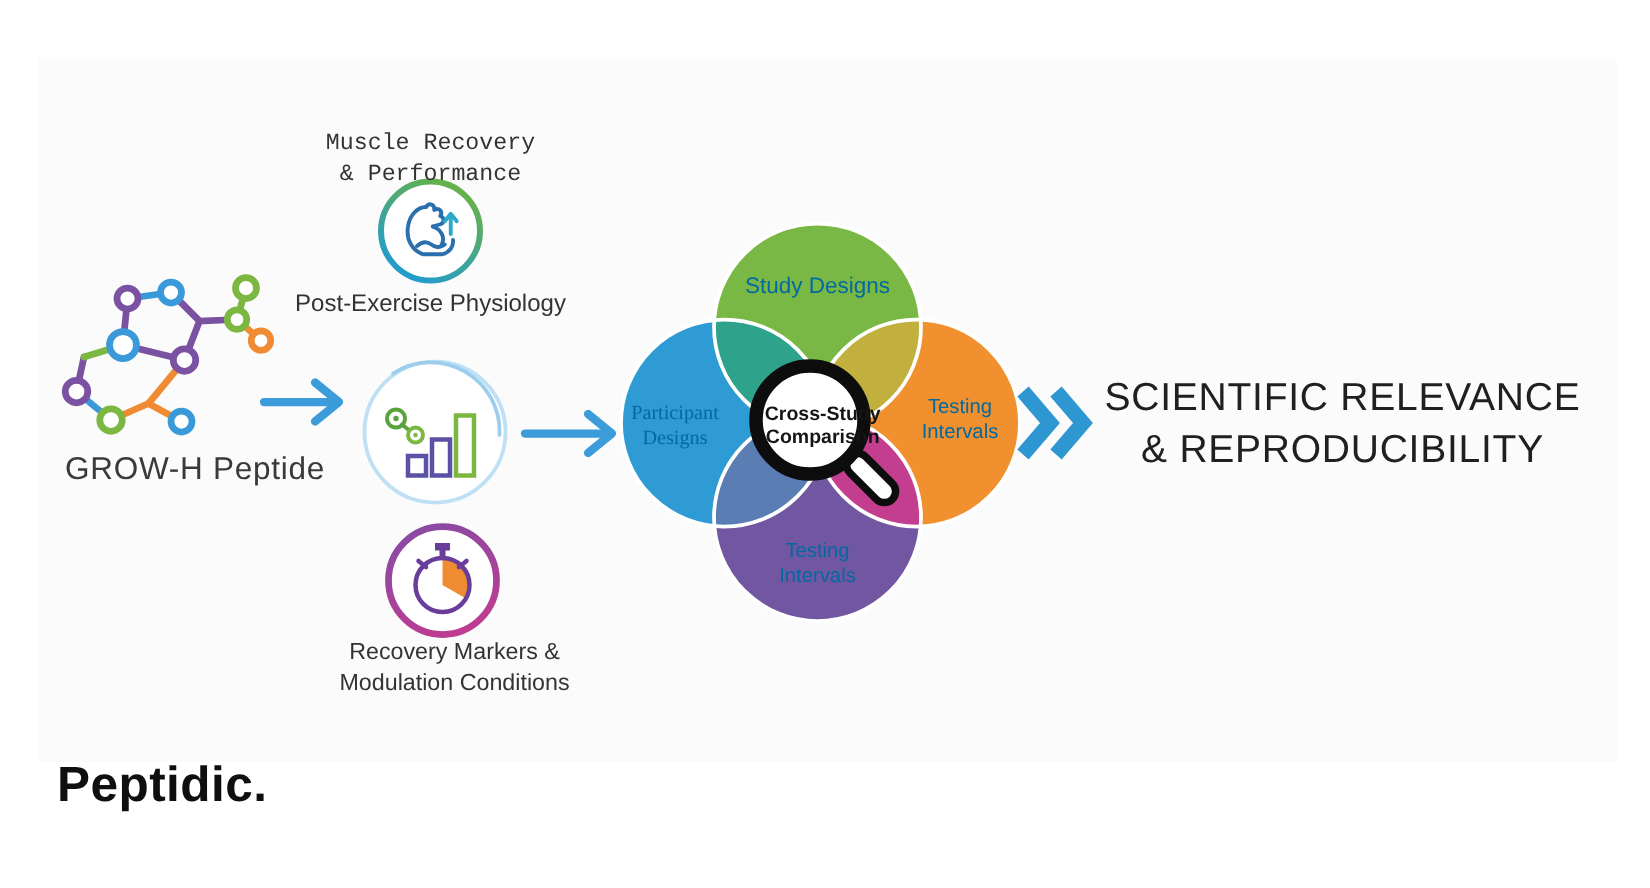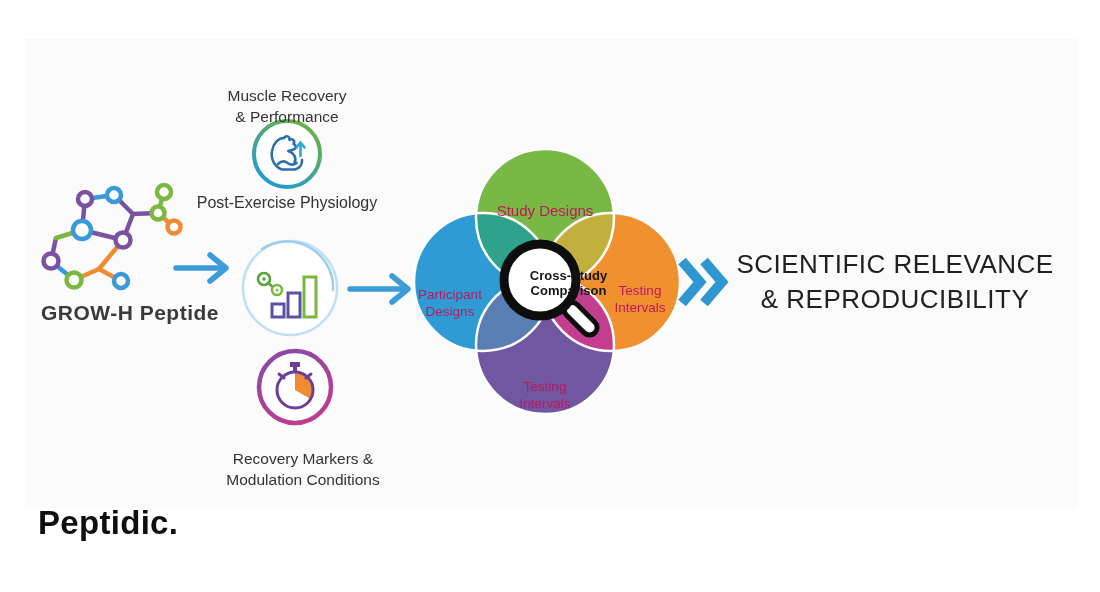--- a/index.html
+++ b/index.html
@@ -10,30 +10,30 @@
   }
   .panel{
     position:absolute;left:25px;top:38px;width:1053px;height:470px;
     background:#fafbfa;border-radius:3px;
   }
   .abs{position:absolute;}
   .txt{
     position:absolute;text-align:center;color:#333;
     font-weight:500;line-height:21px;font-size:15.5px;
   }
-  .callout-top{left:197px;top:85px;width:180px;}
+  .callout-top{left:197px;top:85px;width:180px;font-family:Liberation Mono, monospace;}
   .callout-mid{left:157px;top:192px;width:260px;font-size:16px;line-height:22px;}
-  .callout-bot{left:183px;top:424px;width:240px;margin-top:24px;}
-  .grow-label{left:30px;top:302px;width:200px;font-size:21px;letter-spacing:.5px;color:#3a3a3a;font-weight:bold;}
-  .venn-label{color:#be185d;font-weight:500;font-size:13.5px;line-height:17px;margin-top:20px;}
+  .callout-bot{left:183px;top:424px;width:240px;}
+  .grow-label{left:30px;top:302px;width:200px;font-size:21px;letter-spacing:.5px;color:#3a3a3a;}
+  .venn-label{color:#0369a1;font-weight:500;font-size:13.5px;line-height:17px;}
   .venn-top-label{left:465px;top:182px;width:160px;font-size:15px;}
-  .venn-left-label{left:400px;top:266px;width:100px;}
+  .venn-left-label{left:400px;top:266px;width:100px;font-family:Liberation Serif, serif;}
   .venn-right-label{left:590px;top:262px;width:100px;}
   .venn-bottom-label{left:495px;top:358px;width:100px;}
-  .magnifier-label{left:520px;top:268px;width:97px;font-size:13px;line-height:15px;color:#151515;font-weight:700;}
+  .magnifier-label{left:500px;top:268px;width:97px;font-size:13px;line-height:15px;color:#151515;font-weight:700;}
   .outcome{left:710px;top:247px;width:370px;font-size:26px;line-height:35px;
     letter-spacing:.5px;color:#202020;font-weight:500;}
   .logo{left:38px;top:512px;width:320px;text-align:left;font-size:33px;
     font-weight:700;color:#0f0f0f;letter-spacing:.3px;}
 </style>
 </head>
 <body>
 
 <div class="stage">
   <div class="panel"></div>

